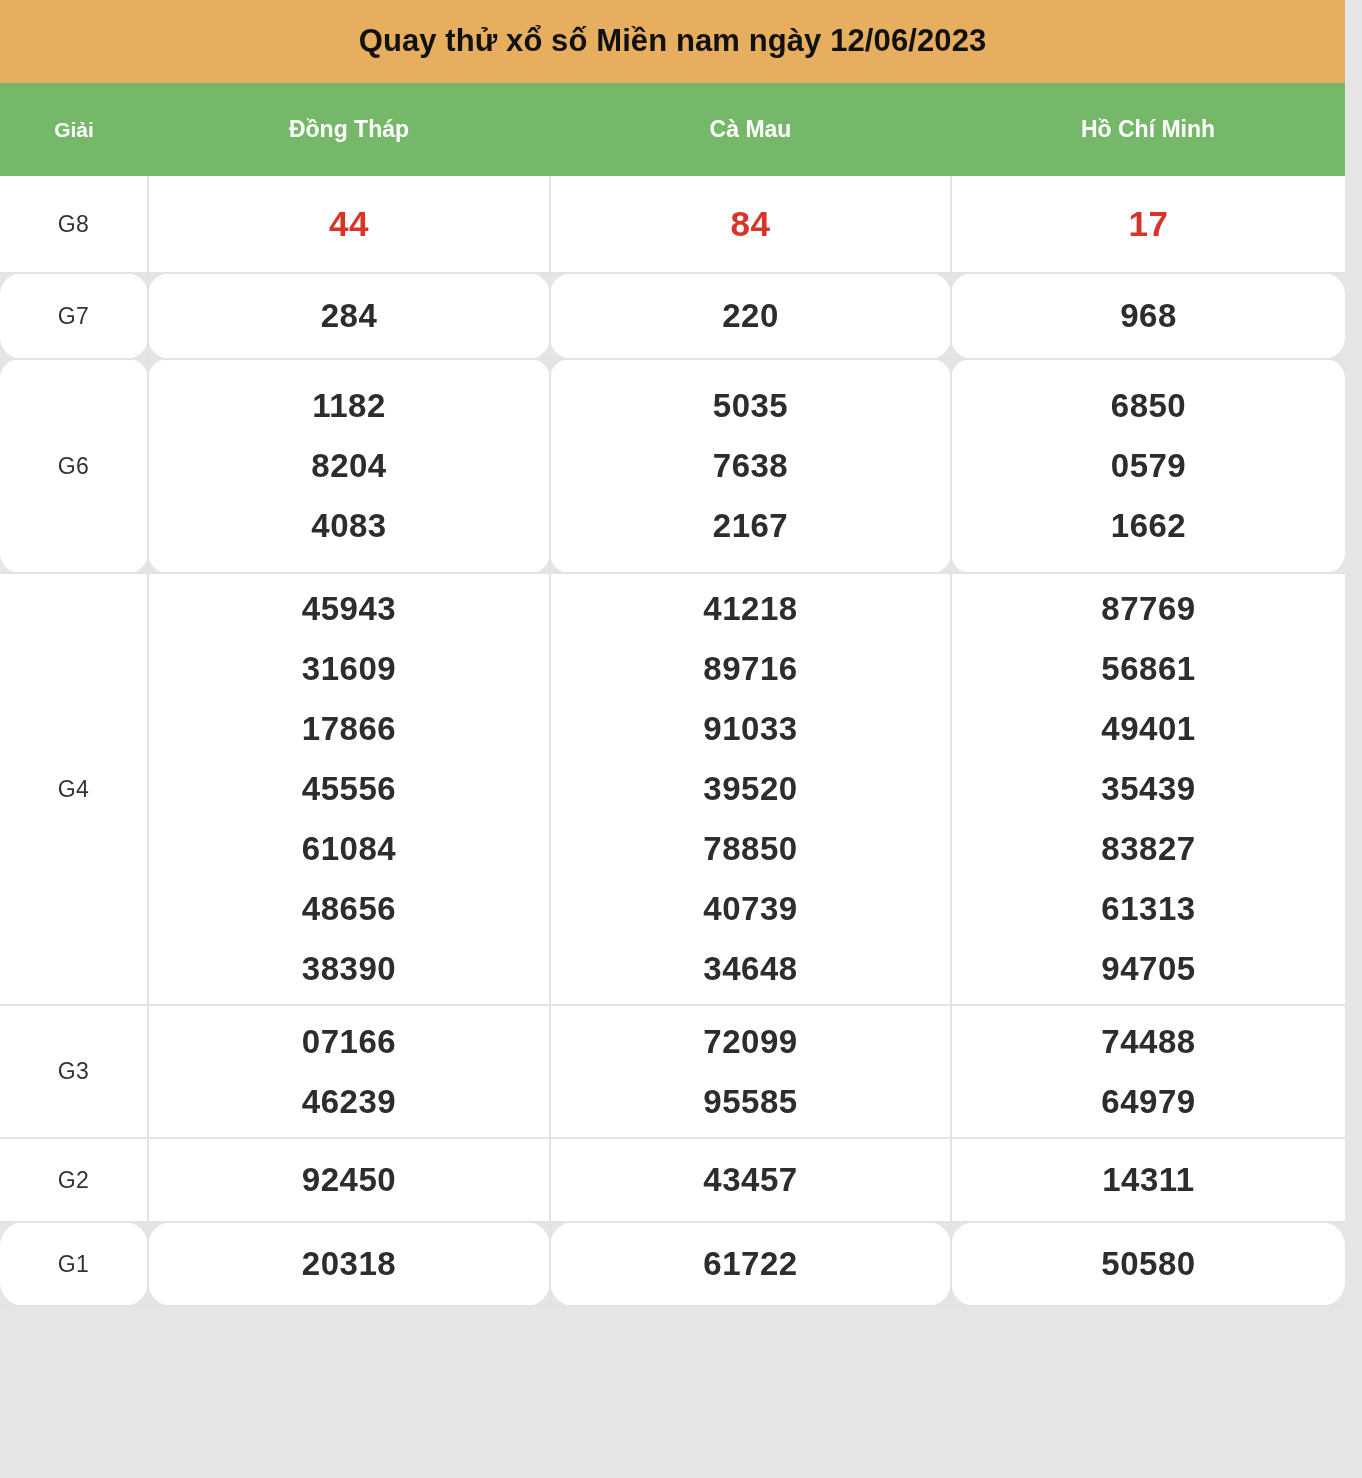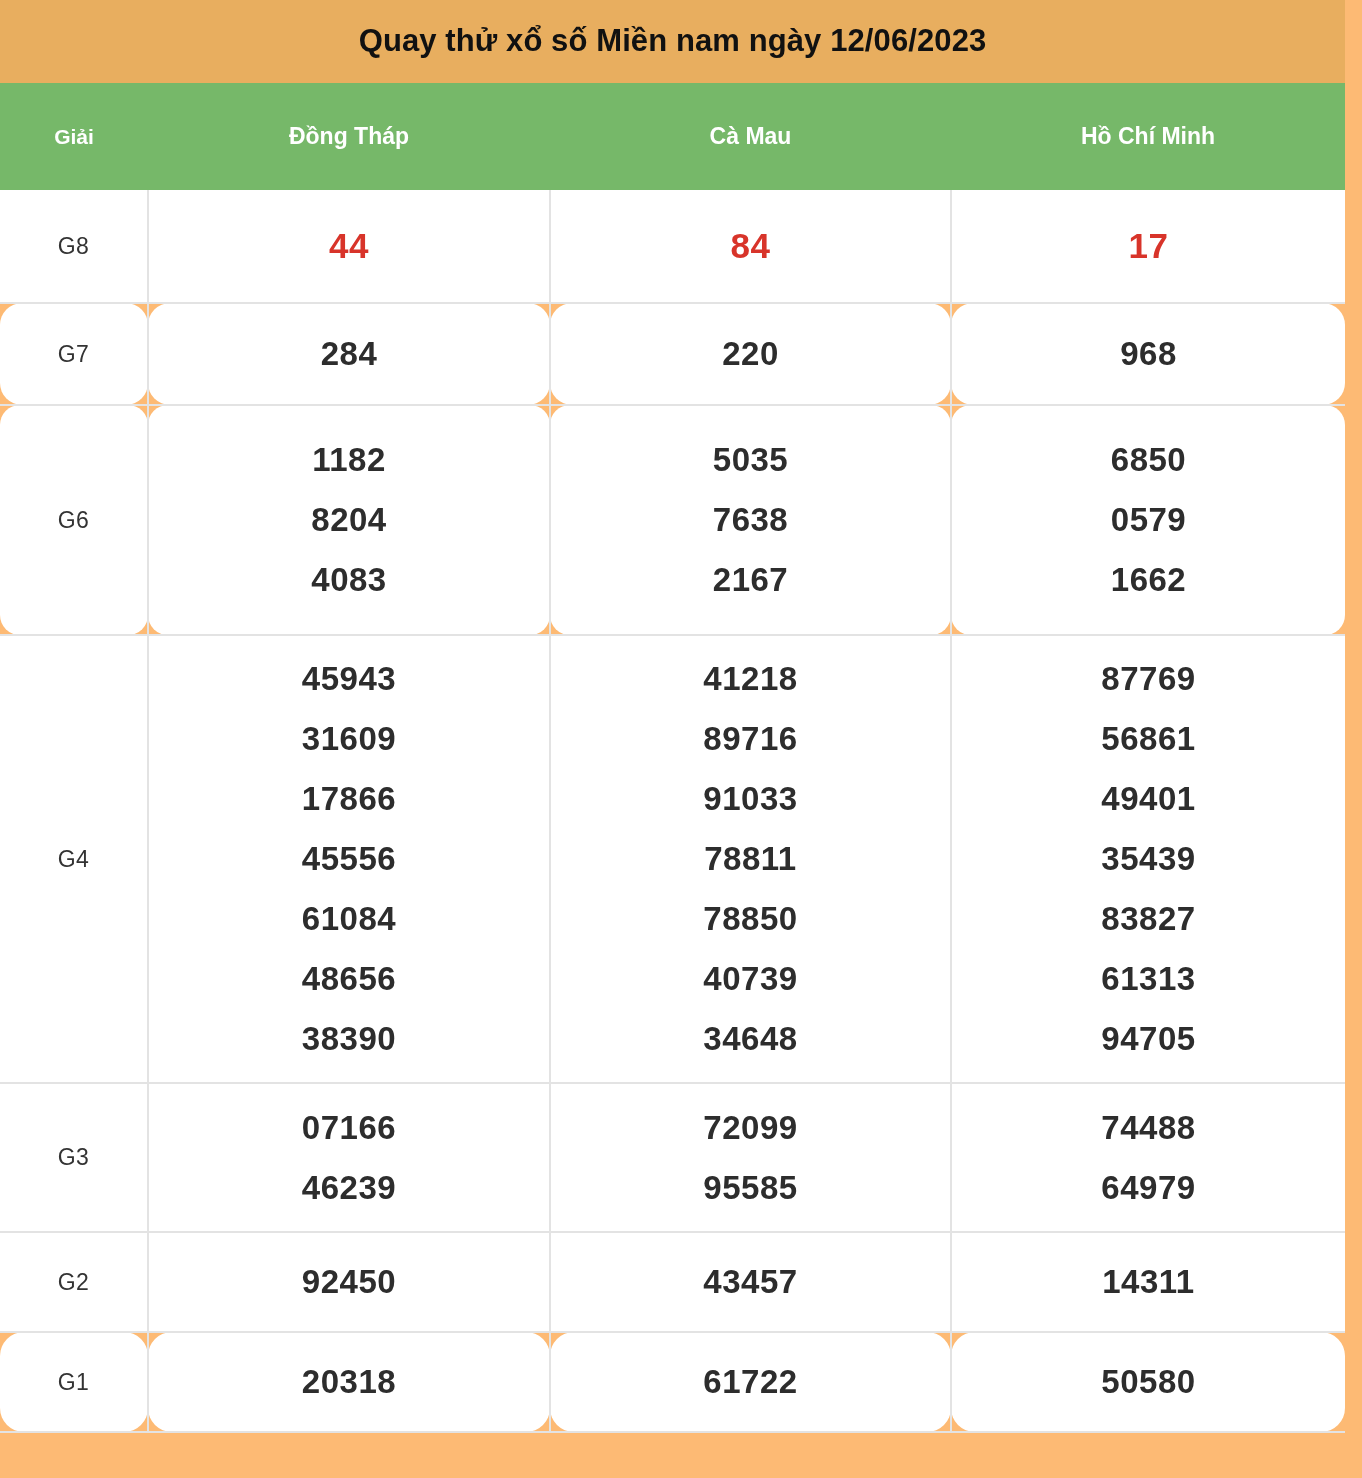--- a/index.html
+++ b/index.html
@@ -12,21 +12,21 @@
     width: 1362px;
     height: 1478px;
     font-family: "Liberation Sans", "DejaVu Sans", sans-serif;
     -webkit-font-smoothing: antialiased;
   }
 
   #page {
     position: relative;
     width: 1362px;
     height: 1478px;
-    background: #fdba74;
+    background: #e5e5e5;
     box-sizing: border-box;
     overflow: hidden;
   }
 
   
   .title-bar {
     position: absolute;
     left: 0;
     top: 0;
     width: 1345px;
@@ -57,35 +57,35 @@
   .lottery-table col.c-prize  { width: 148px; }
   .lottery-table col.c-prov1  { width: 402px; }
   .lottery-table col.c-prov2  { width: 401px; }
   .lottery-table col.c-prov3  { width: 394px; }
 
   .lottery-table thead th {
     background: #76b869;
     color: #ffffff;
     font-size: 23px;
     font-weight: bold;
-    height: 75px;
-    padding: 16px;
+    height: 93px;
+    padding: 0;
     text-align: center;
     vertical-align: middle;
     border: none;
     white-space: nowrap;
   }
   .lottery-table thead th.prize-head {
     font-size: 21px;
   }
 
   .lottery-table tbody td {
     border-bottom: 2px solid #e3e3e3;
     border-right: 2px solid #e3e3e3;
-    padding: 8px;
+    padding: 0;
     text-align: center;
     vertical-align: middle;
     background: #ffffff;
   }
   .lottery-table tbody td:last-child {
     border-right: none;
   }
 
   .prize-label {
     font-size: 23px;
@@ -226,21 +226,21 @@
               <span class="num">61084</span>
               <span class="num">48656</span>
               <span class="num">38390</span>
             </div>
           </td>
           <td>
             <div class="num-stack">
               <span class="num">41218</span>
               <span class="num">89716</span>
               <span class="num">91033</span>
-              <span class="num">78811</span>
+              <span class="num">39520</span>
               <span class="num">78850</span>
               <span class="num">40739</span>
               <span class="num">34648</span>
             </div>
           </td>
           <td>
             <div class="num-stack">
               <span class="num">87769</span>
               <span class="num">56861</span>
               <span class="num">49401</span>

